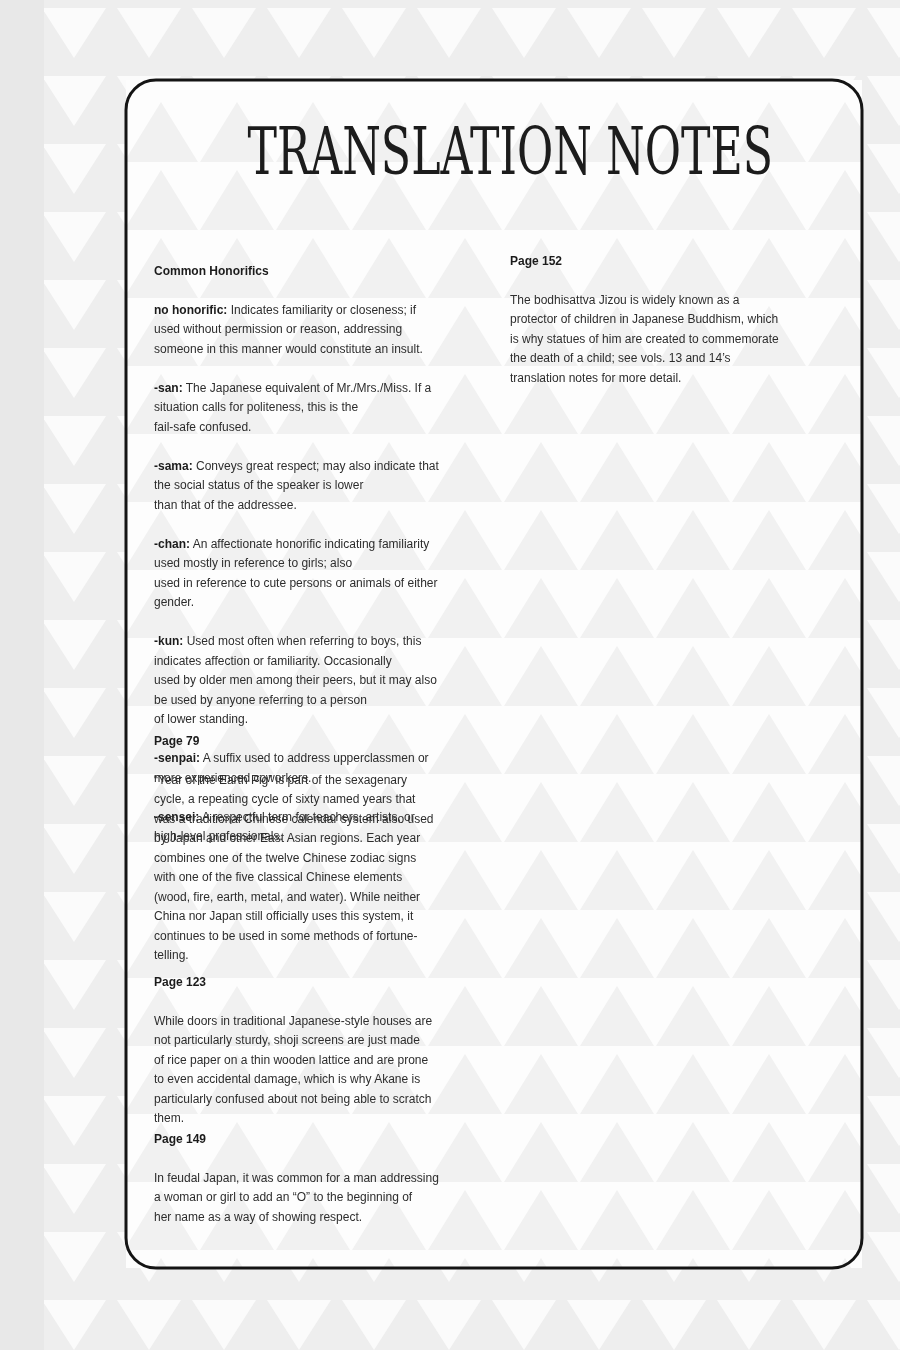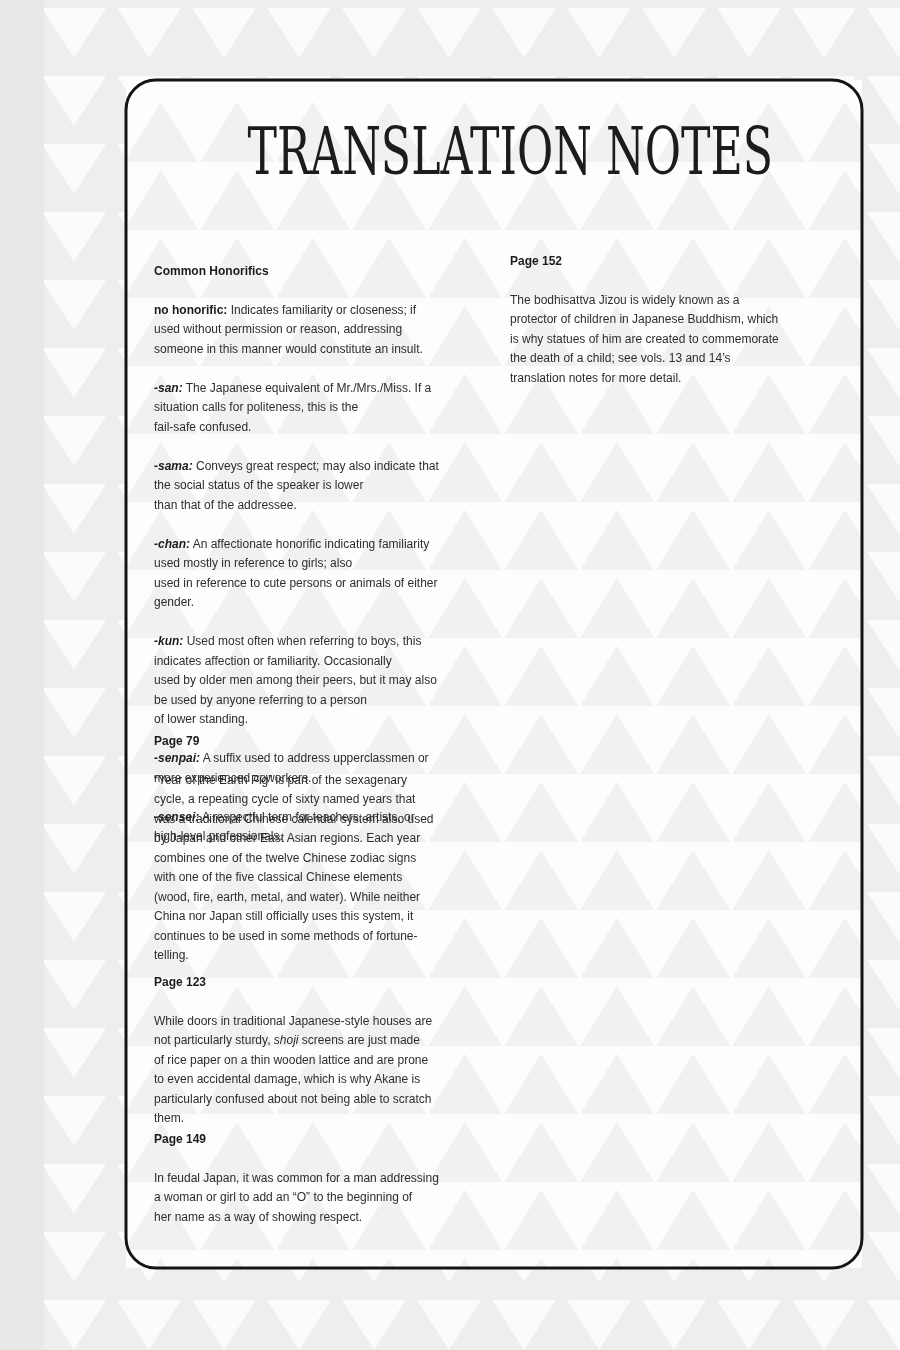--- a/index.html
+++ b/index.html
@@ -43,22 +43,22 @@
     color:var(--text);
     white-space:pre-line;
   }
   .textblock p{margin:0;padding:0;}
   .sec-heading{
     font-weight:bold;
     color:var(--heading);
     white-space:pre-line;
   }
   .term{font-weight:bold;color:var(--heading);}
-  .term.italic{font-style:italic;}
-  .em{font-style:italic;}
+  .term.italic{}
+  .em{}
 
   .col-left{left:110px;width:400px;}
   .col-right{left:466px;width:350px;}
 </style>
 </head>
 <body>
 
 <div class="sheet">
 
   <svg class="bg-svg" width="900" height="1350">

